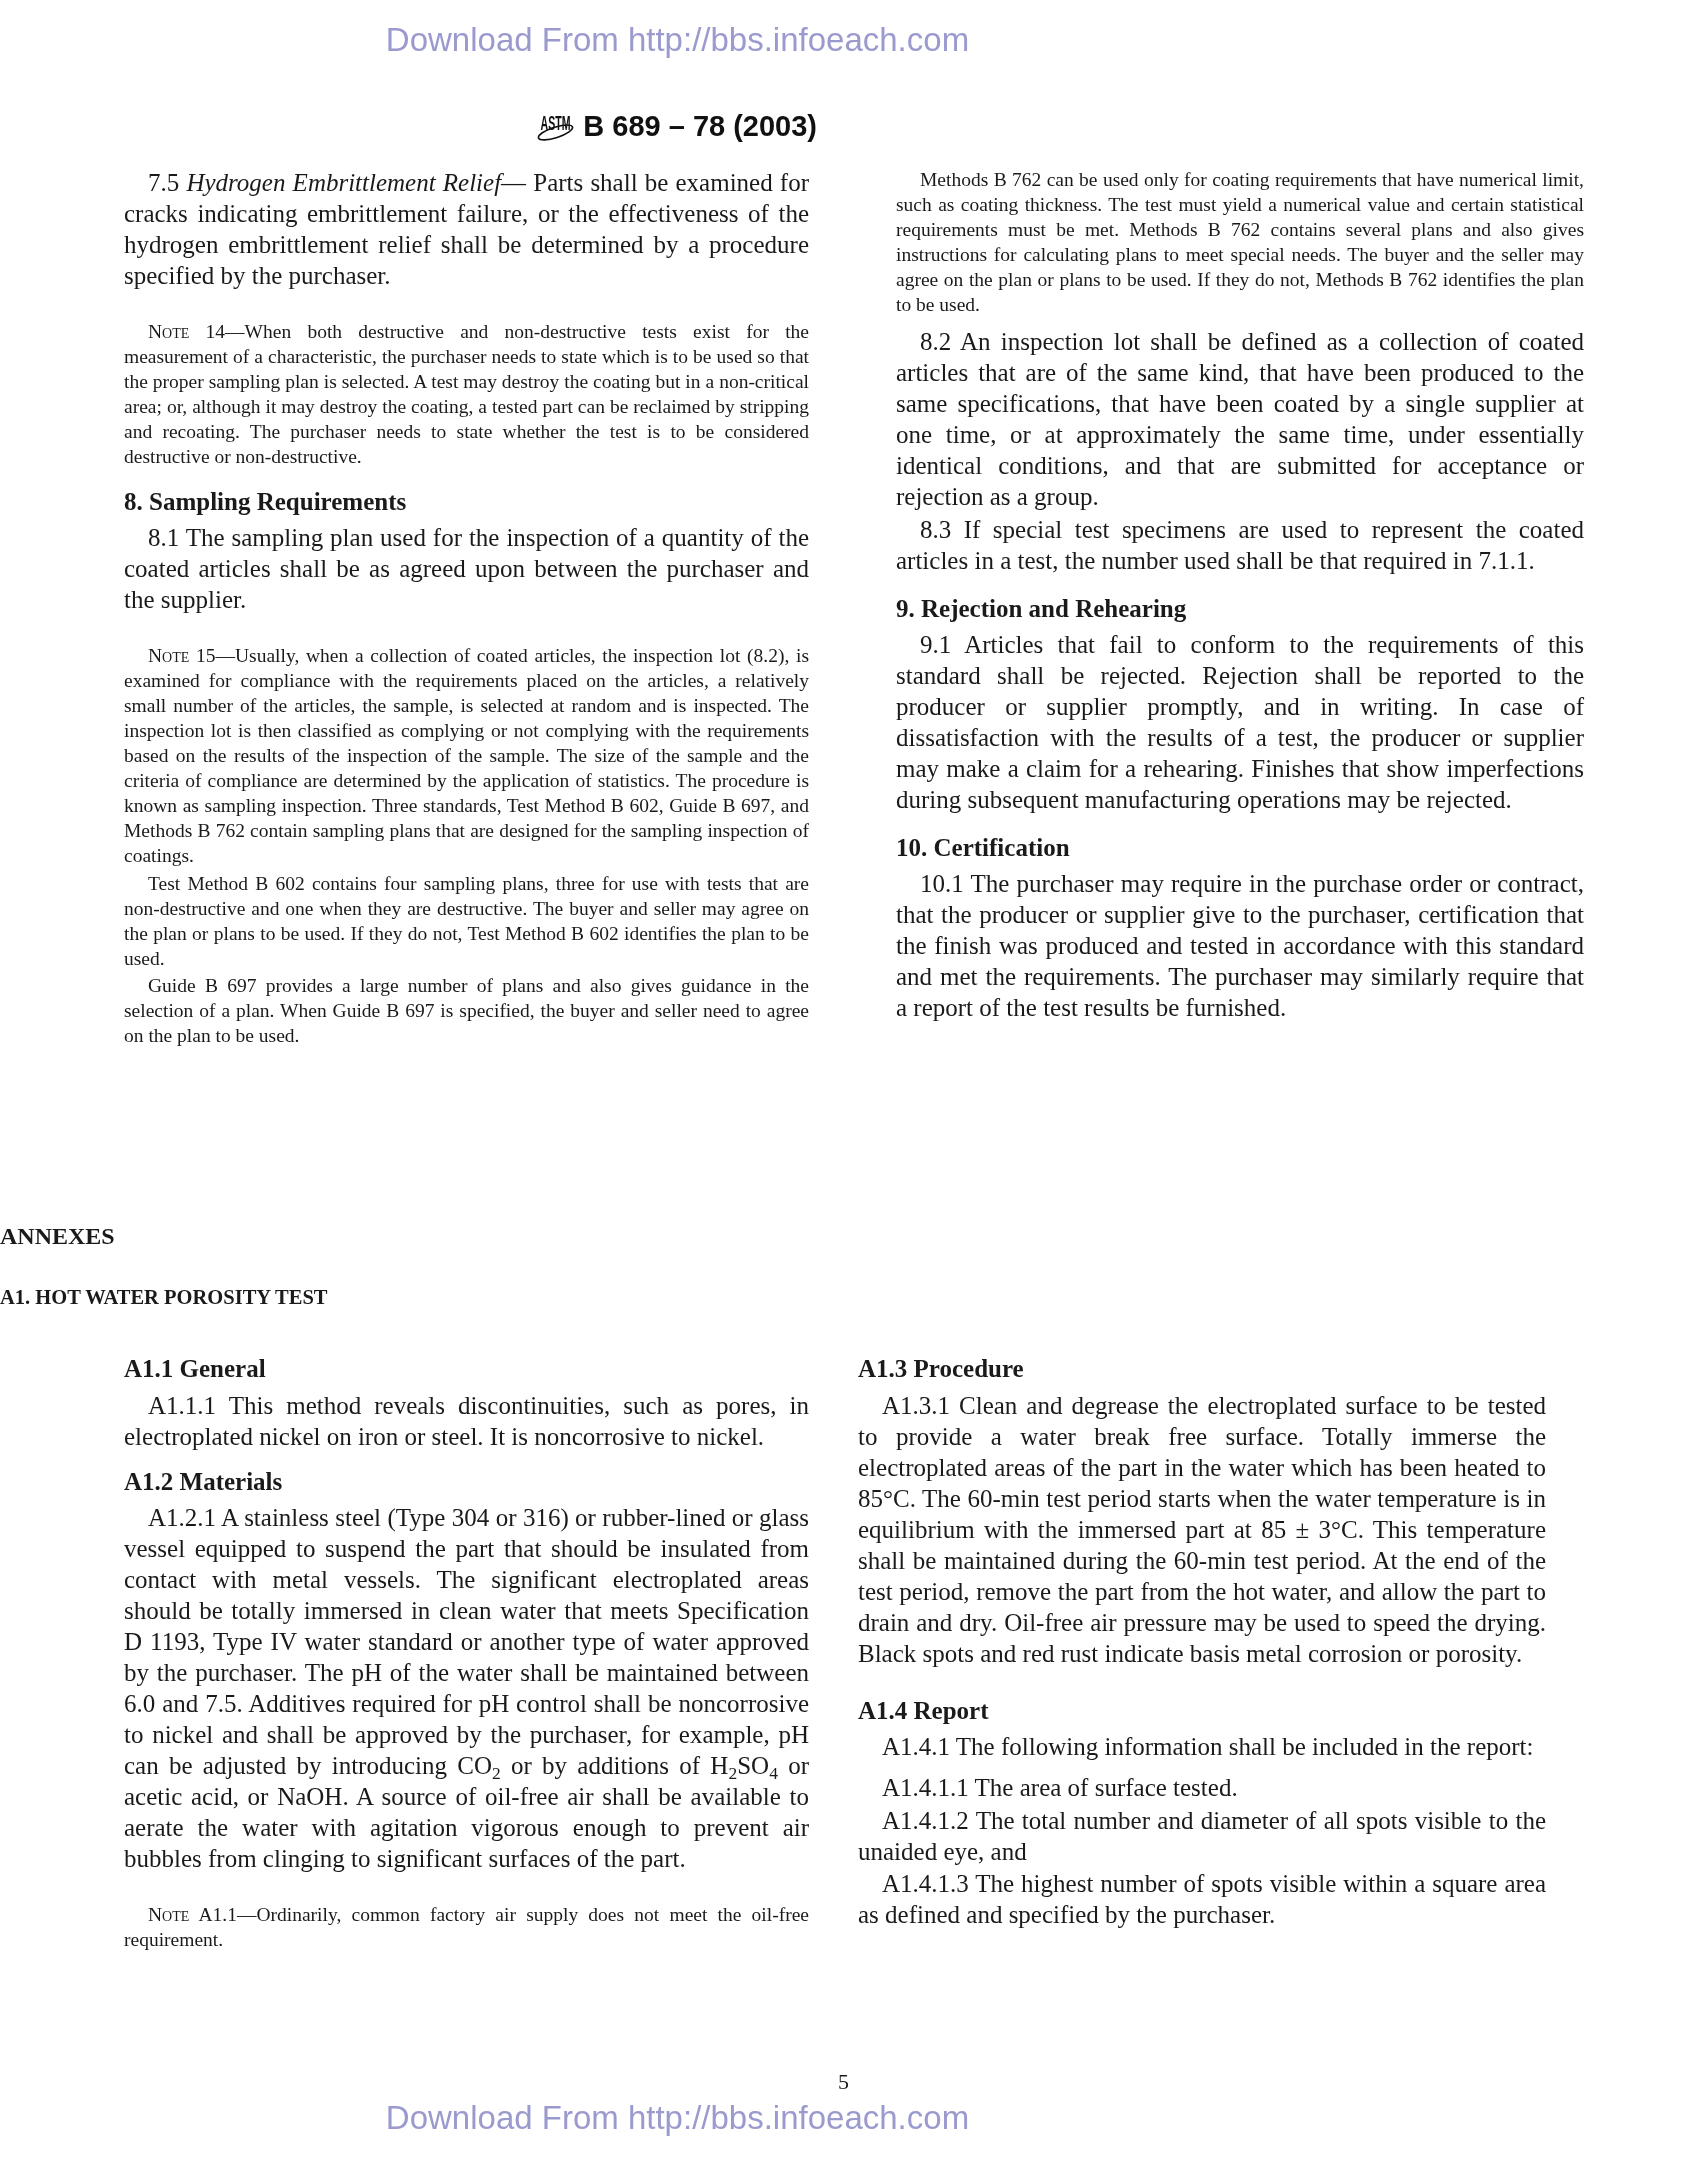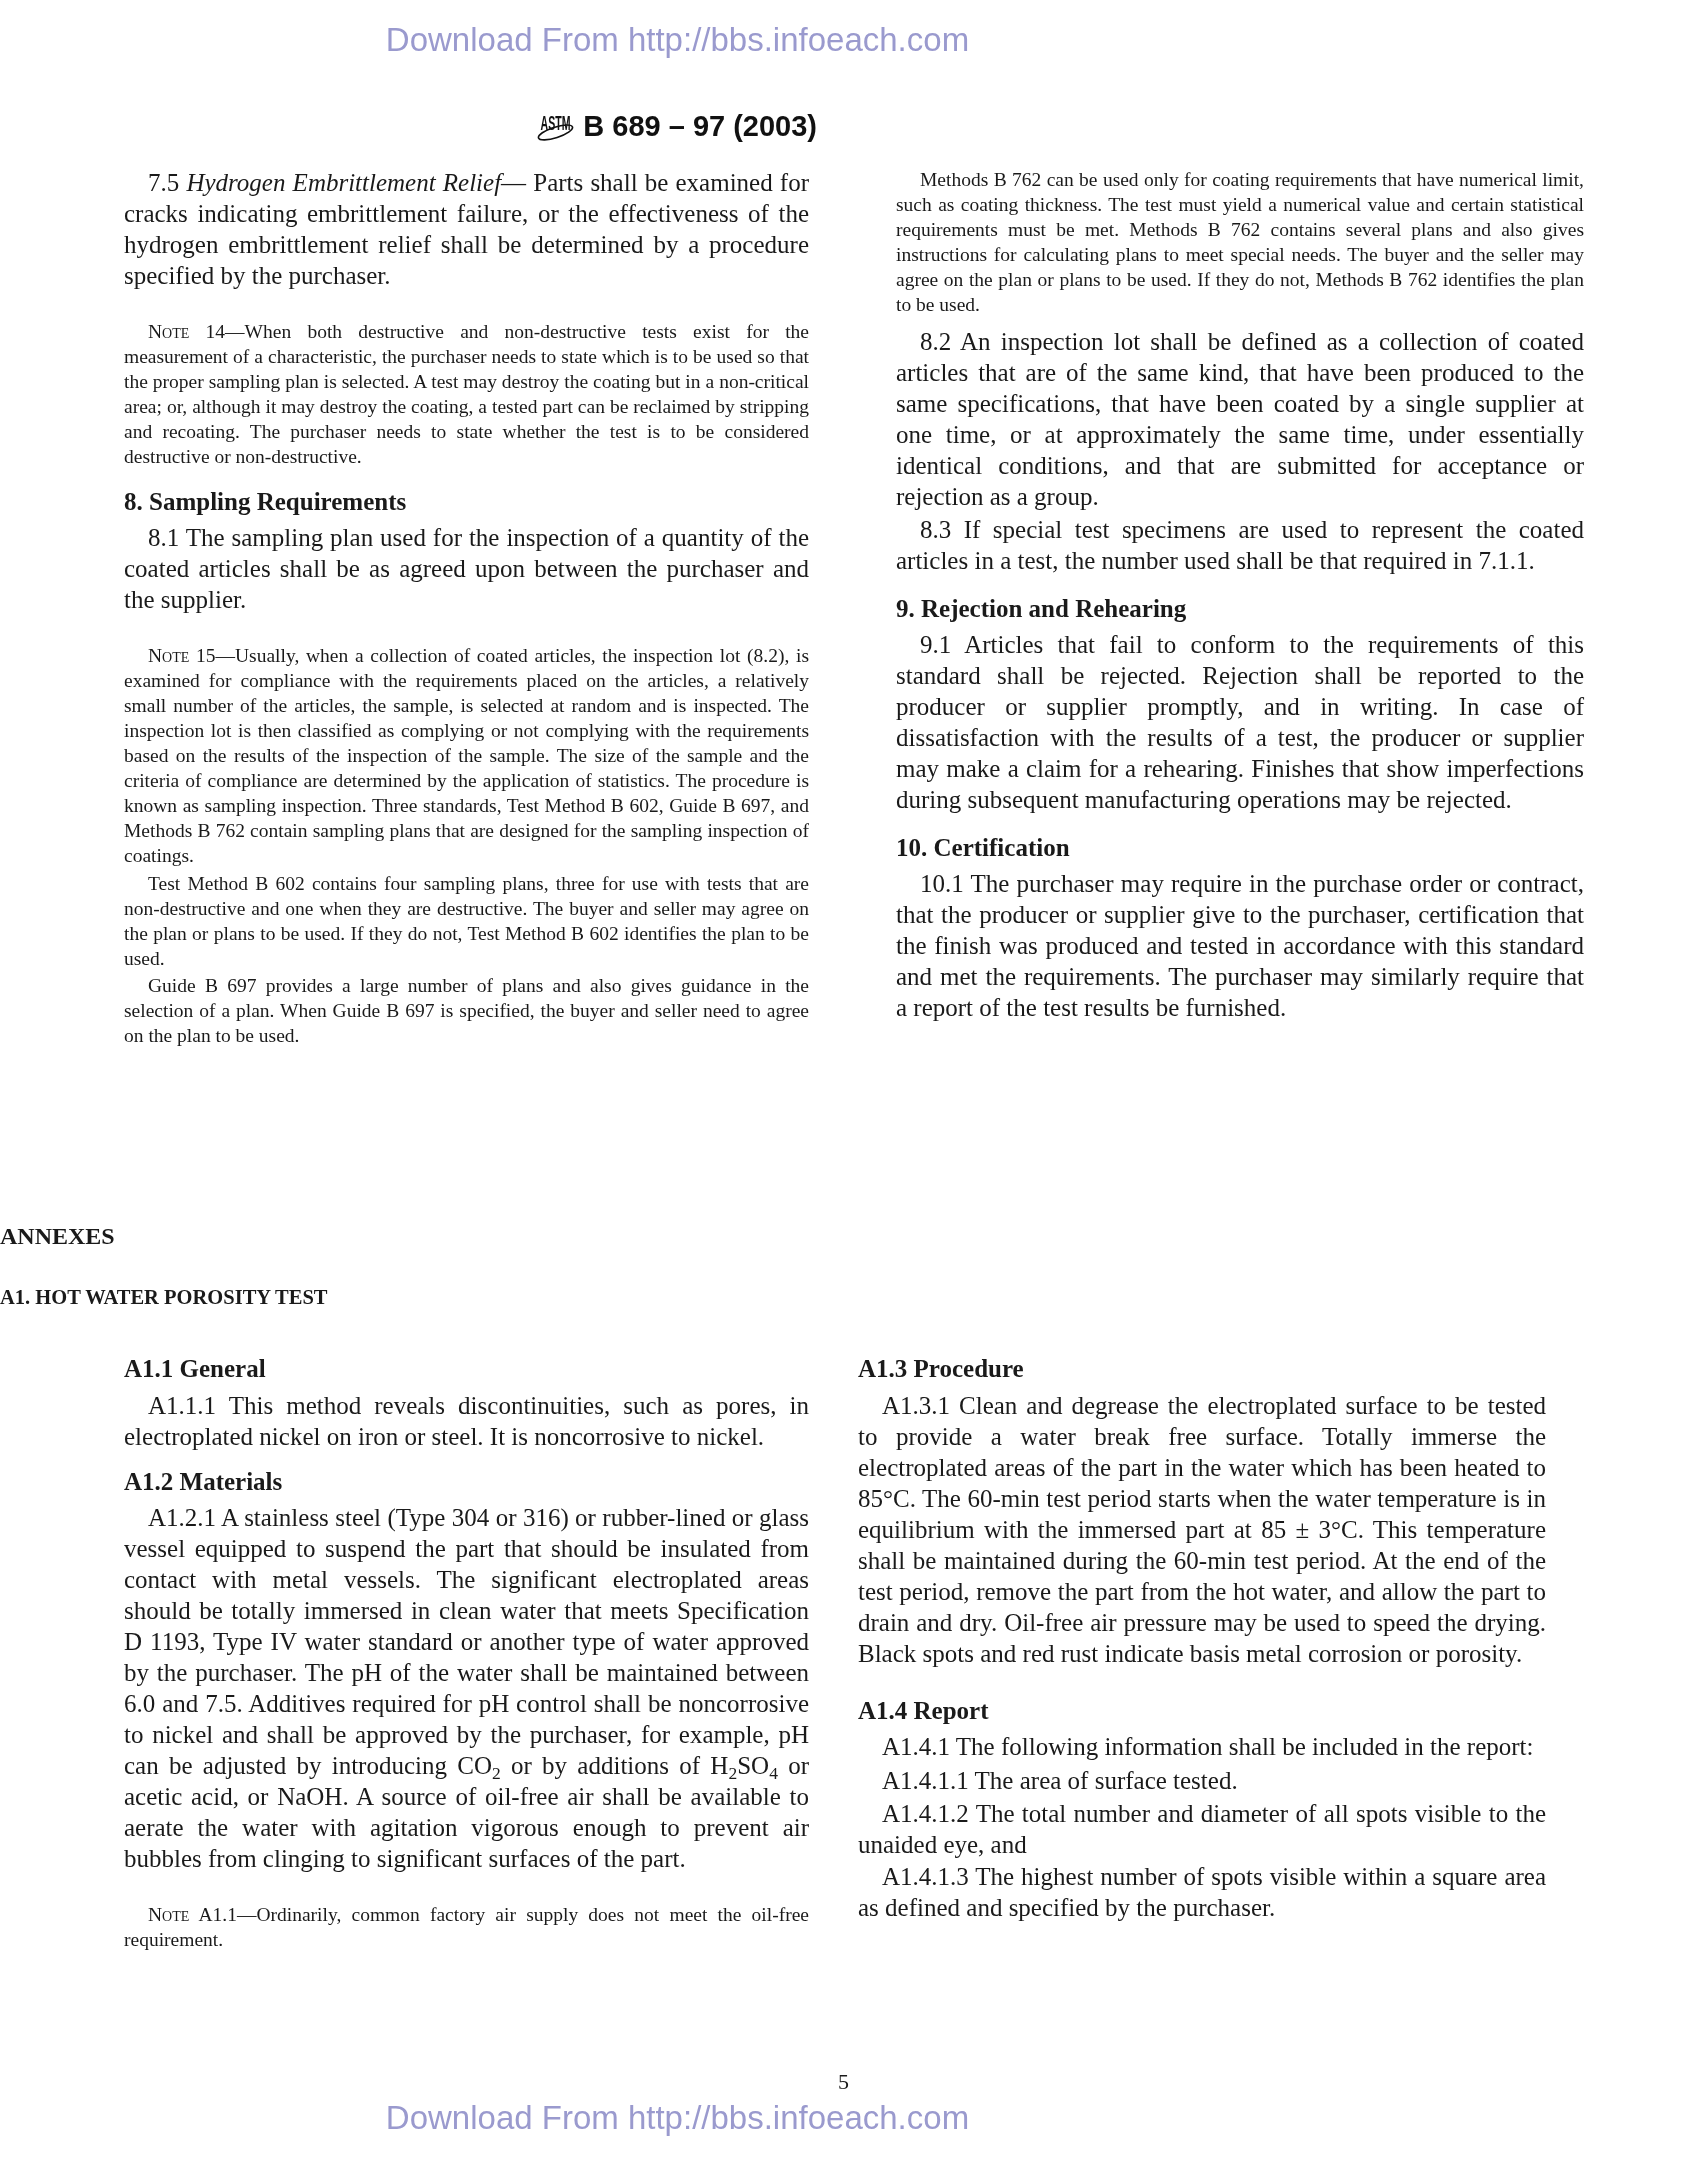--- a/index.html
+++ b/index.html
@@ -36,21 +36,21 @@
 </head>
 <body>
 
 <div id="wm-top" class="watermark">Download From http://bbs.infoeach.com</div>
 
 <div class="header">
   <svg class="logo" viewBox="0 0 56 62">
     <ellipse cx="28" cy="40" rx="27" ry="8" fill="none" stroke="#111" stroke-width="2.5" transform="rotate(-18 28 40)"></ellipse>
     <text x="28" y="36" text-anchor="middle" font-family="Liberation Sans, sans-serif" font-weight="bold" font-size="16" fill="#111" transform="scale(1,1.9) translate(0,-17)">ASTM</text>
   </svg>
-  <span class="title">B 689 – 97 (2003)</span>
+  <span class="title">B 689 – 78 (2003)</span>
 </div>
 
 <div id="col-left" class="col">
   <p class="body">
     <span>7.5</span>
     <i>Hydrogen Embrittlement Relief</i><span>— Parts shall be examined for cracks indicating embrittlement failure, or the effectiveness of the hydrogen embrittlement relief shall be determined by a procedure specified by the purchaser.</span>
   </p>
 
   <p class="note sp-note">
     <span class="sc">Note</span>
@@ -95,20 +95,20 @@
     <span>A1.1</span><span>—Ordinarily, common factory air supply does not meet the oil-free requirement.</span>
   </p>
 </div>
 
 <div id="annex-right" class="col">
   <div class="annex-h">A1.3  Procedure</div>
   <p class="body">A1.3.1  Clean and degrease the electroplated surface to be tested to provide a water break free surface. Totally immerse the electroplated areas of the part in the water which has been heated to 85°C. The 60-min test period starts when the water temperature is in equilibrium with the immersed part at 85 ± 3°C. This temperature shall be maintained during the 60-min test period. At the end of the test period, remove the part from the hot water, and allow the part to drain and dry. Oil-free air pressure may be used to speed the drying. Black spots and red rust indicate basis metal corrosion or porosity.</p>
 
   <div class="annex-h" style="margin-top:26.5px">A1.4  Report</div>
   <p class="body">A1.4.1  The following information shall be included in the report:</p>
-  <p class="body" style="margin-top:3px">A1.4.1.1  The area of surface tested.</p>
+  <p class="body" style="margin-top:10px">A1.4.1.1  The area of surface tested.</p>
   <p class="body" style="margin-top:1.3px">A1.4.1.2  The total number and diameter of all spots visible to the unaided eye, and</p>
   <p class="body" style="margin-top:1.3px">A1.4.1.3  The highest number of spots visible within a square area as defined and specified by the purchaser.</p>
 </div>
 
 <div id="page-number">5</div>
 <div id="wm-bottom" class="watermark">Download From http://bbs.infoeach.com</div>
 
 
 </body></html>

